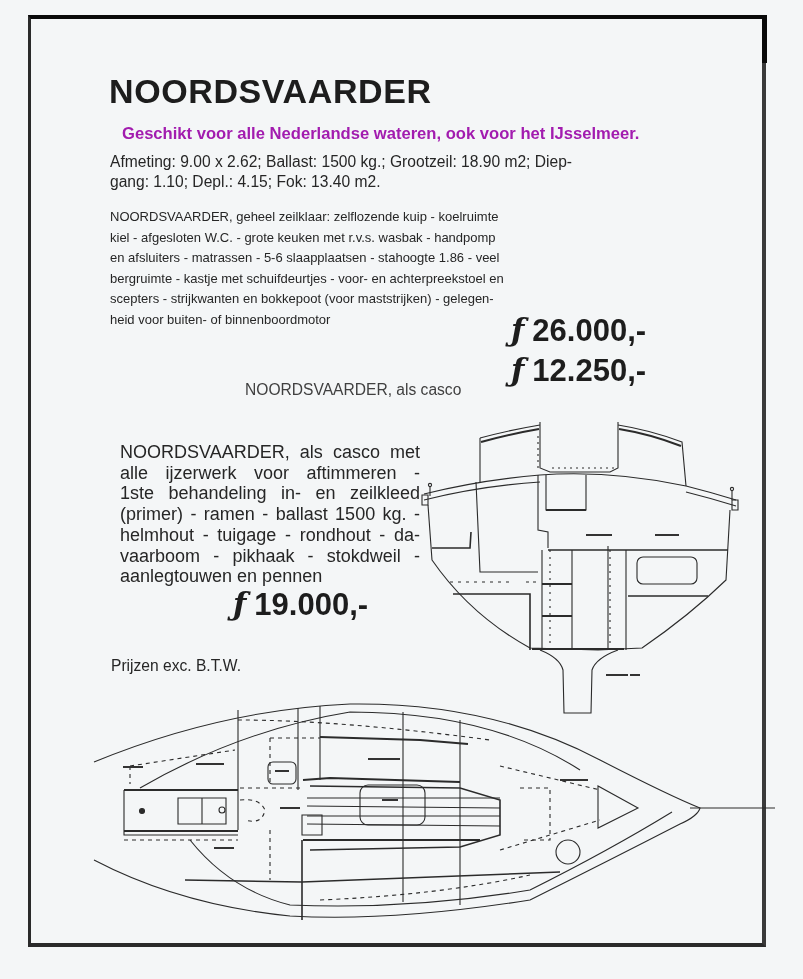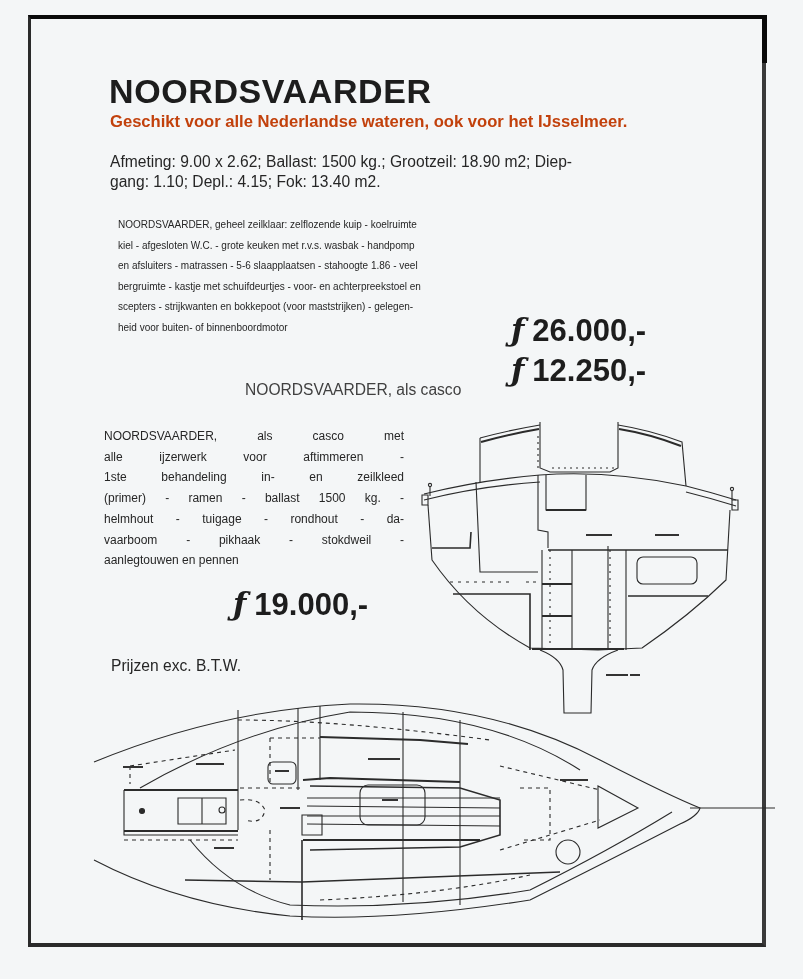--- a/index.html
+++ b/index.html
@@ -16,43 +16,43 @@
       box-sizing: border-box;
     }
     .border-top-right {
       position: absolute; left: 762px; top: 15px; width: 5px; height: 48px; background: #0a0a0a;
     }
     .title {
       position: absolute; left: 109px; top: 72px; margin: 0;
       font-size: 34px; font-weight: bold; letter-spacing: 0.6px; color: #1d1d1d;
     }
     .subtitle {
-      position: absolute; left: 110px; top: 112px; margin: 0;
-      font-size: 16.6px; font-weight: bold; color: #c2410c;
+      position: absolute; left: 110px; top: 112px; margin: 12px;
+      font-size: 16.6px; font-weight: bold; color: #a21caf;
     }
     .specs {
       position: absolute; left: 110px; top: 152px; width: 580px; margin: 0;
       font-size: 15.6px; line-height: 20px; color: #262626;
     }
     .para1 {
-      position: absolute; left: 110px; top: 207px; width: 575px; margin: 8px;
-      font-size: 10px; line-height: 20.6px; color: #262626;
+      position: absolute; left: 110px; top: 207px; width: 575px; margin: 0;
+      font-size: 13px; line-height: 20.6px; color: #262626;
     }
     .line { display: block; white-space: nowrap; }
     .line.justify { text-align: justify; text-align-last: justify; white-space: normal; }
     .price-big {
       position: absolute; font-weight: bold; font-size: 31px; color: #1d1d1d; white-space: nowrap;
     }
     .florin { font-family: "DejaVu Serif", serif; font-weight: bold; font-style: italic; margin-right: 8px; }
     .casco-label {
       position: absolute; left: 245px; top: 381px; font-size: 15.6px; color: #404040; white-space: nowrap;
     }
     .para2 {
-      position: absolute; left: 104px; top: 426px; width: 300px; margin: 0;
-      font-size: 12px; line-height: 20.7px; color: #262626;
+      position: absolute; left: 104px; top: 426px; width: 300px; margin: 16px;
+      font-size: 18px; line-height: 20.7px; color: #262626;
     }
     .vat-note {
       position: absolute; left: 111px; top: 657px; font-size: 15.6px; color: #262626; white-space: nowrap;
     }
     svg.drawing { position: absolute; overflow: visible; }
     svg.drawing * { vector-effect: non-scaling-stroke; }
   </style>
 </head>
 <body>
 

